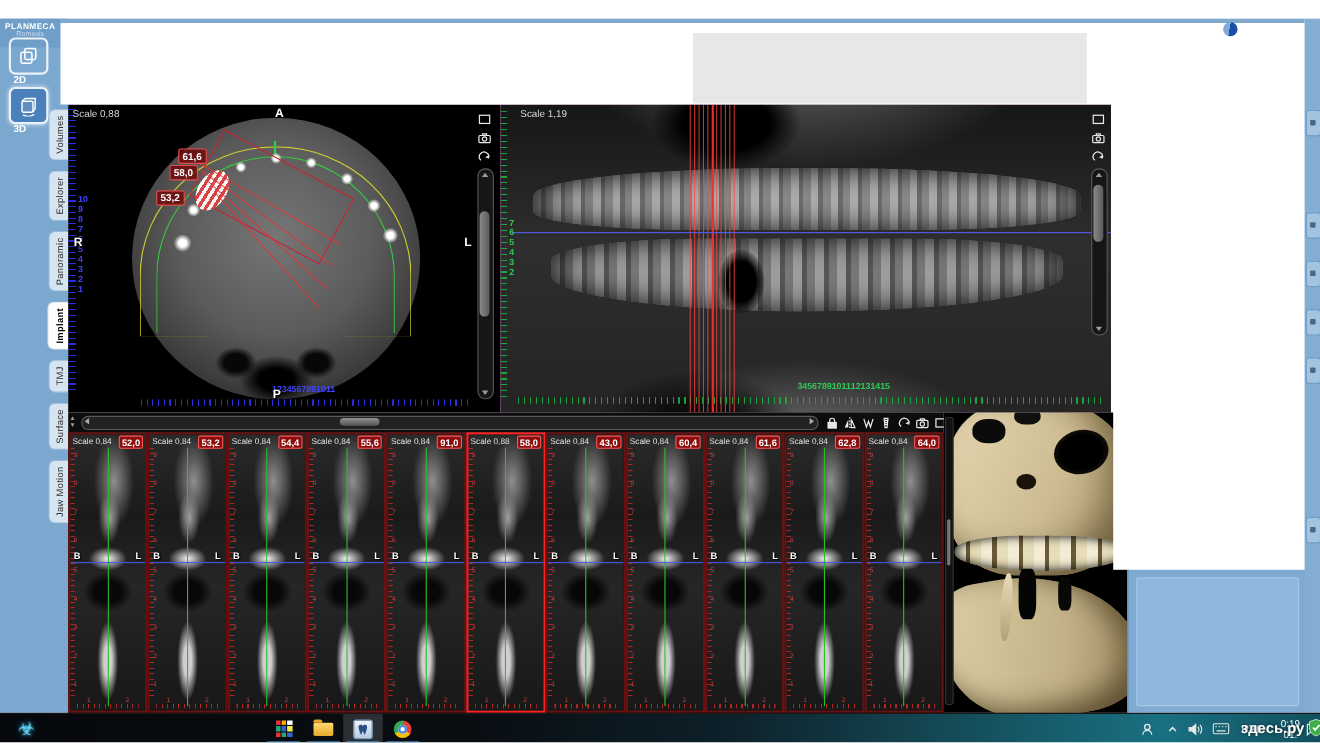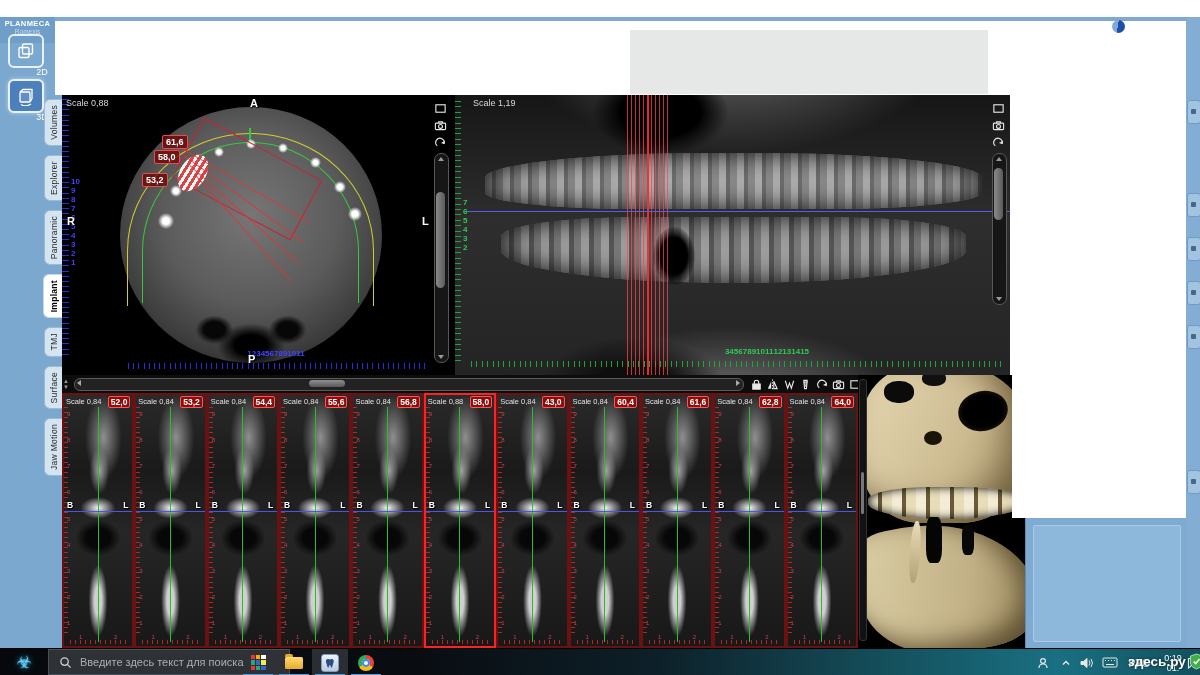--- a/index.html
+++ b/index.html
@@ -19,21 +19,21 @@
   
   #topstrip{left:55px;top:17px;width:1131px;height:4px;background:#7fa9ce}
   #sidebar{left:0;top:17px;width:62px;height:631px;background:#7ba8cf}
   #logo{left:0;top:17px;width:55px;height:24px;background:#6f9ec8;text-align:center;padding-top:2px}
   #logo .b1{font-size:7.5px;font-weight:bold;color:#fff;letter-spacing:.4px;display:block}
   #logo .b2{font-size:6.5px;color:#c9ddf0;display:block}
   .modebtn{left:8px;width:32px;height:30px;border:2px solid #eaf2f9;border-radius:6px;
     display:flex;align-items:center;justify-content:center}
   #btn-2d{top:34px}
   #btn-3d{top:79px;background:#4c80ba;box-shadow:0 0 4px rgba(255,255,255,.5)}
-  .modelabel{left:24px;width:36px;text-align:center;font-size:9px;color:#fff;font-weight:normal}
+  .modelabel{left:0;width:36px;text-align:center;font-size:9px;color:#fff;font-weight:bold}
   #lab-2d{top:67px}#lab-3d{top:112px}
   #tabs{left:44px;top:99px;width:18px;display:flex;flex-direction:column;gap:9px}
   .vtab{background:#d5e4f1;border:1px solid #9db9d4;border-right:none;border-radius:6px 0 0 6px;
     width:18px;display:flex;align-items:center;justify-content:center;padding:5px 0}
   .vtab span{writing-mode:vertical-rl;transform:rotate(180deg);font-size:8.5px;color:#2b2b2b;letter-spacing:.3px}
   .vtab.sel{background:#fff;width:19px;margin-left:-1px;border-color:#c8d8e8}
   .vtab.sel span{font-weight:bold;color:#000}
 
   
   .whitebox{background:#fff;z-index:40}
@@ -592,21 +592,21 @@
     <div class="s-hticks"></div>
     <div class="s-hnums">
           <span>1</span>
           <span>2</span>
         </div>
     <div class="s-green"></div>
     <div class="s-blue"></div>
     <div class="s-b">B</div>
     <div class="s-l">L</div>
     <div class="s-scale">Scale 0,84</div>
-    <div class="s-pos">56,8</div>
+    <div class="s-pos">91,0</div>
   </div>
       <div class="slice sel">
     <div class="s-img"></div>
     <div class="s-vticks"></div>
     <div class="s-nums">
           <span>9</span>
           <span>8</span>
           <span>7</span>
           <span>6</span>
           <span>5</span>
@@ -787,27 +787,20 @@
   <div class="abs nub" style="top:237px"></div>
   <div class="abs nub" style="top:281px"></div>
   <div class="abs nub" style="top:325px"></div>
   <div class="abs nub" style="top:470px"></div>
   <div class="abs" id="bluepanel">
     <div class="inner"></div>
   </div>
 
   <div class="abs" id="taskbar">
     <div class="abs" id="start">☣</div>
-    <div class="abs" id="search">
-      <svg width="13" height="13" viewBox="0 0 14 14" fill="none" stroke="#cfd3d8" stroke-width="1.4">
-        <circle cx="6" cy="6" r="4"></circle>
-          <path d="M9,9 L12.5,12.5"></path>
-      </svg>
-      <span id="search-ph">Введите здесь текст для поиска</span>
-    </div>
     <div class="abs slot" id="slot-cube">
       <div id="cube">
         <i style="background:#e33"></i>
           <i style="background:#fa0"></i>
           <i style="background:#fff"></i>
         <i style="background:#2a7"></i>
           <i style="background:#36c"></i>
           <i style="background:#ee4"></i>
         <i style="background:#e33"></i>
           <i style="background:#2a7"></i>

